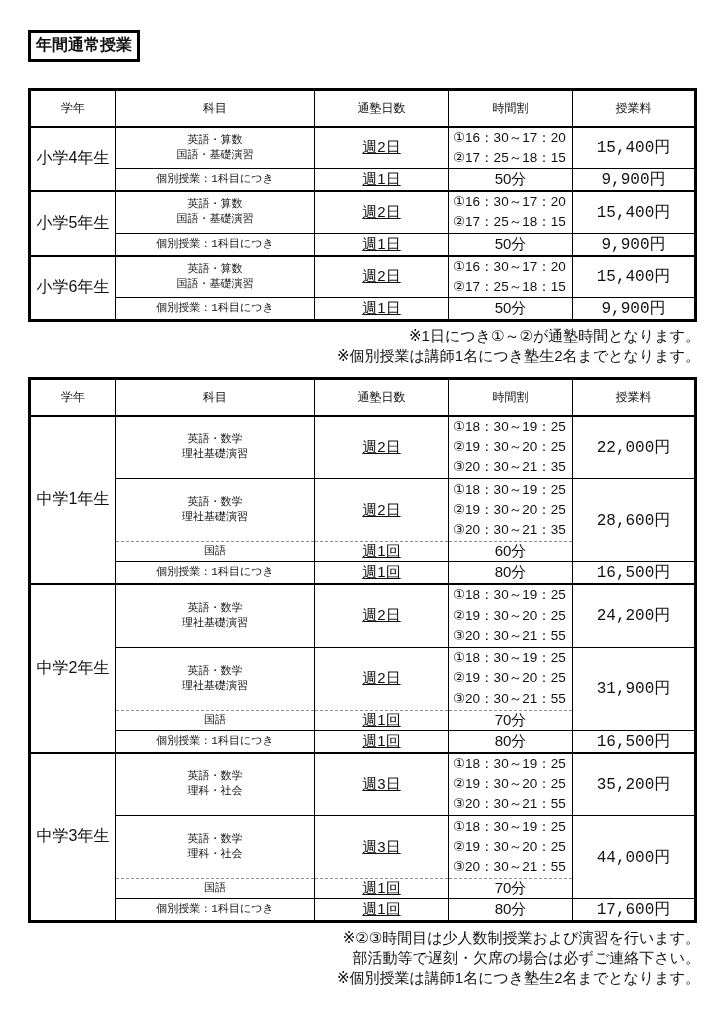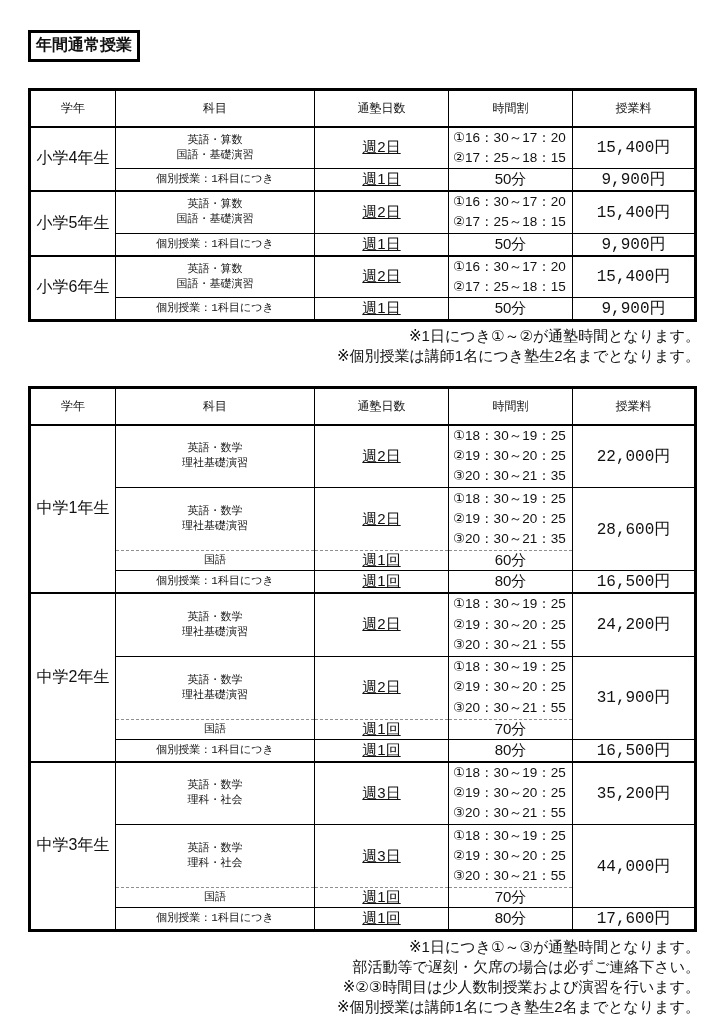--- a/index.html
+++ b/index.html
@@ -58,21 +58,21 @@
   td.subject { font-size: 11px; line-height: 1.35; font-family: Liberation Mono, monospace; }
   td.days    { font-size: 15px; text-decoration: underline; }
   td.times   { text-align: left; padding-left: 4px; font-size: 13.5px; line-height: 1.5; white-space: nowrap; }
   td.dur     { font-size: 15px; }
   td.price   { font-size: 16px; font-family: Liberation Mono, monospace; }
 
   td.db { border-bottom: 1.5px dashed #8f8f8f; }
   td.dt { border-top: 1.5px dashed #8f8f8f; }
 
   .notes { width: 672px; text-align: right; font-size: 15px; line-height: 20px; }
-  .notes-mid { margin-top: 4px; margin-bottom: 20px; }
+  .notes-mid { margin-top: 4px; margin-bottom: 11px; }
   .notes-bottom { margin-top: 5px; }
 </style>
 </head>
 <body>
 
 <div class="page">
 
   <div class="titlebar">
     <div class="badge">年間通常授業</div>
   </div>
@@ -295,19 +295,18 @@
       <tr class="r-js">
         <td class="subject">個別授業：1科目につき</td>
         <td class="days">週1回</td>
         <td class="dur">80分</td>
         <td class="price">17,600円</td>
       </tr>
     </tbody>
   </table>
 
   <div class="notes notes-bottom">
-    <div>※1日につき①～③が通塾時間となります。</div>
+    <div>※②③時間目は少人数制授業および演習を行います。</div>
     <div>部活動等で遅刻・欠席の場合は必ずご連絡下さい。</div>
-    <div>※②③時間目は少人数制授業および演習を行います。</div>
     <div>※個別授業は講師1名につき塾生2名までとなります。</div>
   </div>
 
 </div>
 
 </body></html>

